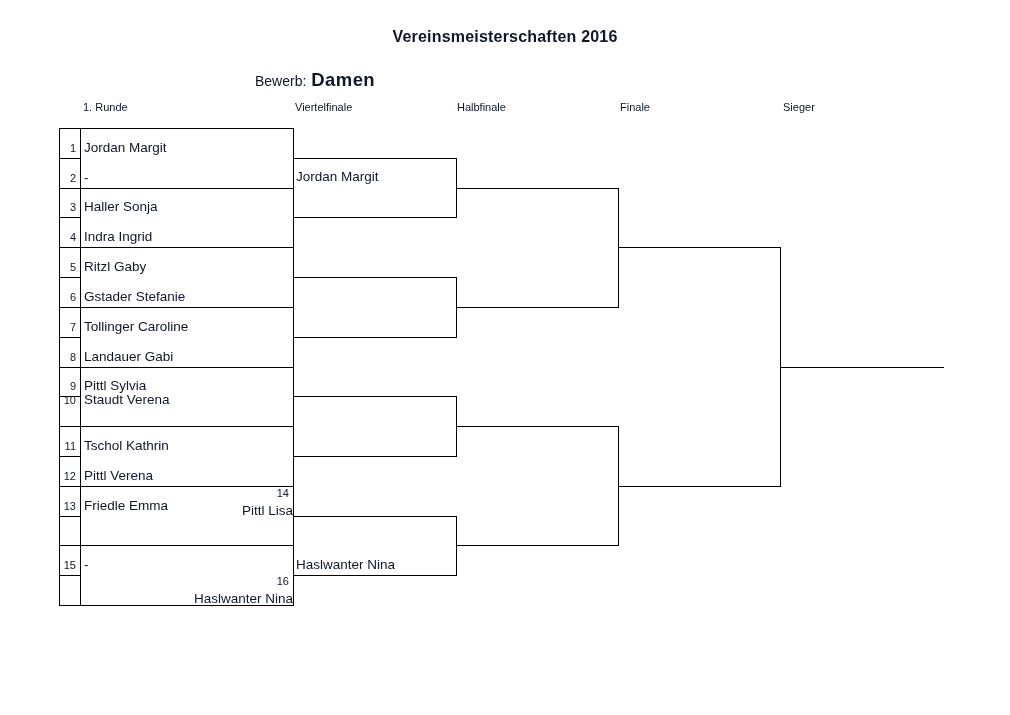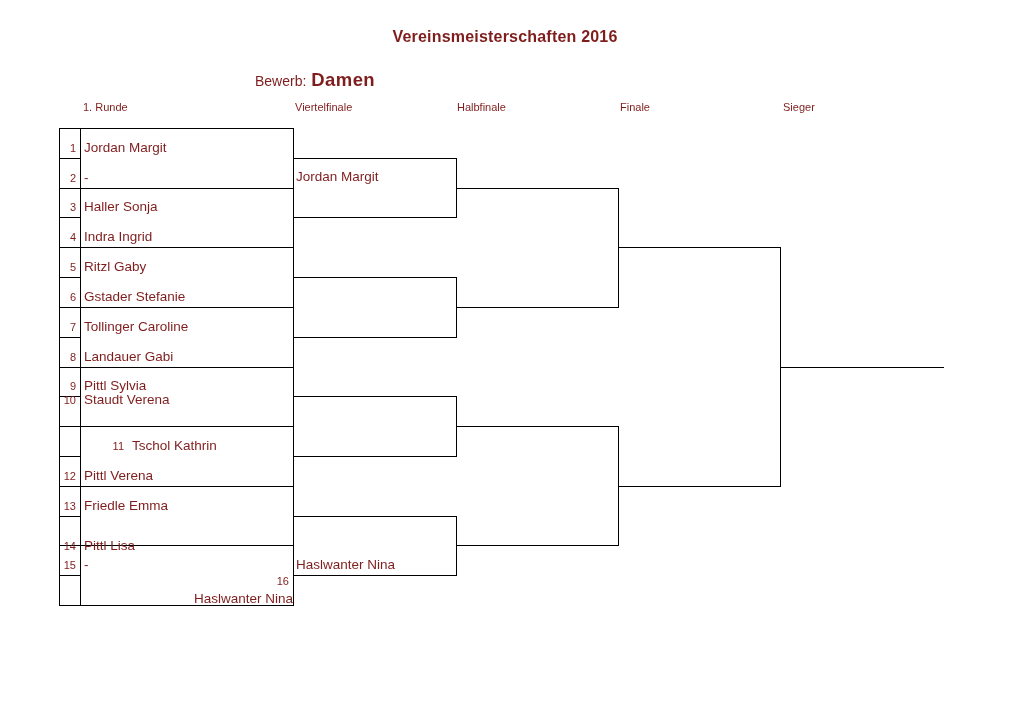--- a/index.html
+++ b/index.html
@@ -17,21 +17,21 @@
   .player-row{position:absolute;left:59px;width:234px;display:flex;align-items:flex-end;box-sizing:border-box;}
   .seed{width:21px;box-sizing:border-box;text-align:right;padding-right:4px;
         font-size:11px;padding-bottom:4px;}
   .pname{padding-left:4px;font-size:13.5px;padding-bottom:3px;white-space:nowrap;}
   .qf-entry{position:absolute;font-size:13.5px;white-space:nowrap;}
   .footer{position:absolute;left:85px;top:619px;font-size:13.5px;white-space:nowrap;}
 </style>
 </head>
 <body>
 
-<div class="page" id="page" style="background: rgb(255, 255, 255); color: #7f1d1d;">
+<div class="page" id="page" style="background: rgb(255, 255, 255); color: #0f172a;">
 
   <div class="title">Vereinsmeisterschaften 2016</div>
 
   <div class="bewerb-row">
     <span class="bewerb-label">Bewerb:</span>
     <span class="bewerb-value">Damen</span>
   </div>
 
   <div>
     <span class="rh" style="left:83px">1. Runde</span>
@@ -120,33 +120,33 @@
         <span class="pname">Landauer Gabi</span>
       </div>
       <div class="player-row" style="top: 366.5px; height: 29.8125px;">
         <span class="seed">9</span>
         <span class="pname">Pittl Sylvia</span>
       </div>
       <div class="player-row" style="top: 380px; height: 29.8125px;">
         <span class="seed">10</span>
         <span class="pname">Staudt Verena</span>
       </div>
-      <div class="player-row" style="top: 426.125px; height: 29.8125px; margin-left: 48px;">
+      <div class="player-row" style="top: 426.125px; height: 29.8125px;">
         <span class="seed">11</span>
         <span class="pname">Tschol Kathrin</span>
       </div>
       <div class="player-row" style="top: 455.938px; height: 29.8125px;">
         <span class="seed">12</span>
         <span class="pname">Pittl Verena</span>
       </div>
       <div class="player-row" style="top: 485.75px; height: 29.8125px;">
         <span class="seed">13</span>
         <span class="pname">Friedle Emma</span>
       </div>
-      <div class="player-row" style="top: 526px; height: 29.8125px;">
+      <div class="player-row" style="top: 487px; height: 29.8125px; flex-direction: column;">
         <span class="seed">14</span>
         <span class="pname">Pittl Lisa</span>
       </div>
       <div class="player-row" style="top: 545.375px; height: 29.8125px;">
         <span class="seed">15</span>
         <span class="pname">-</span>
       </div>
       <div class="player-row" style="top: 575.188px; height: 29.8125px; flex-direction: column;">
         <span class="seed">16</span>
         <span class="pname">Haslwanter Nina</span>

